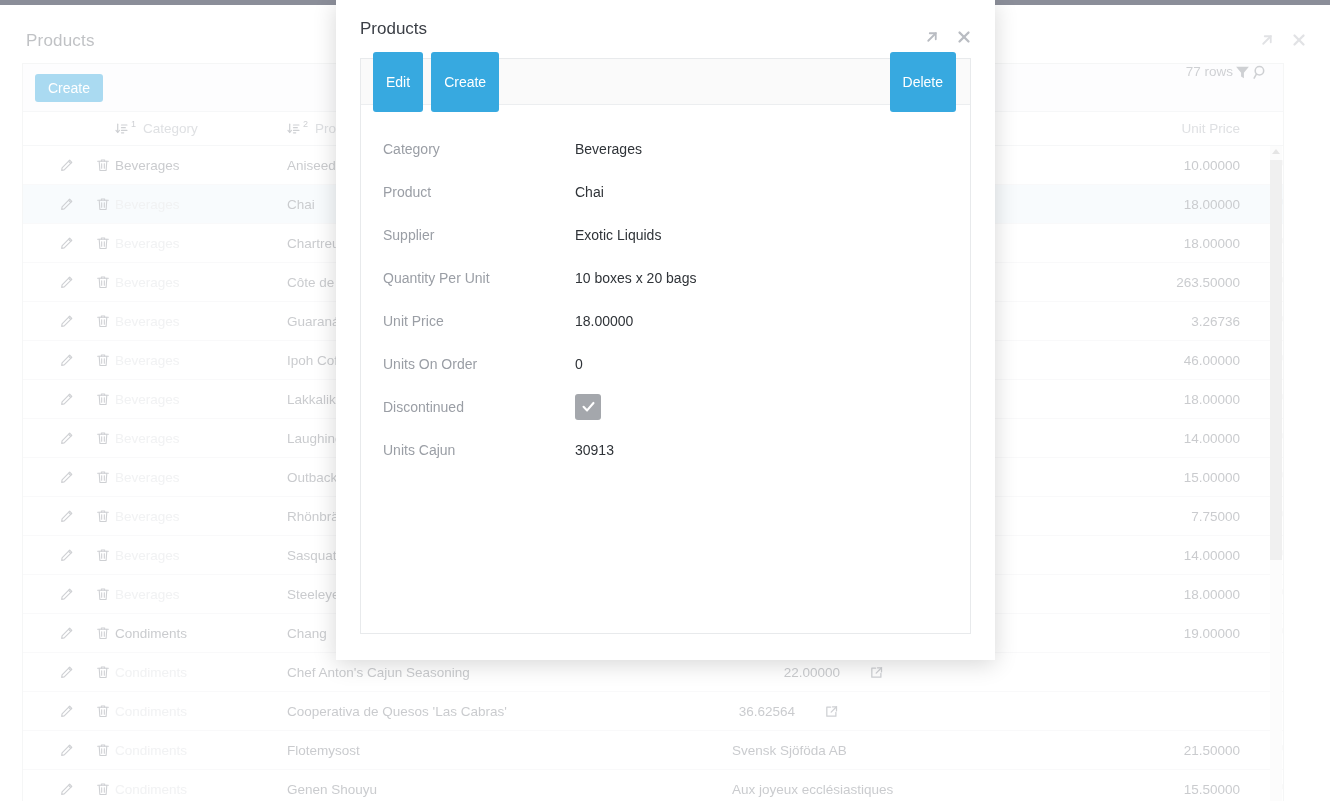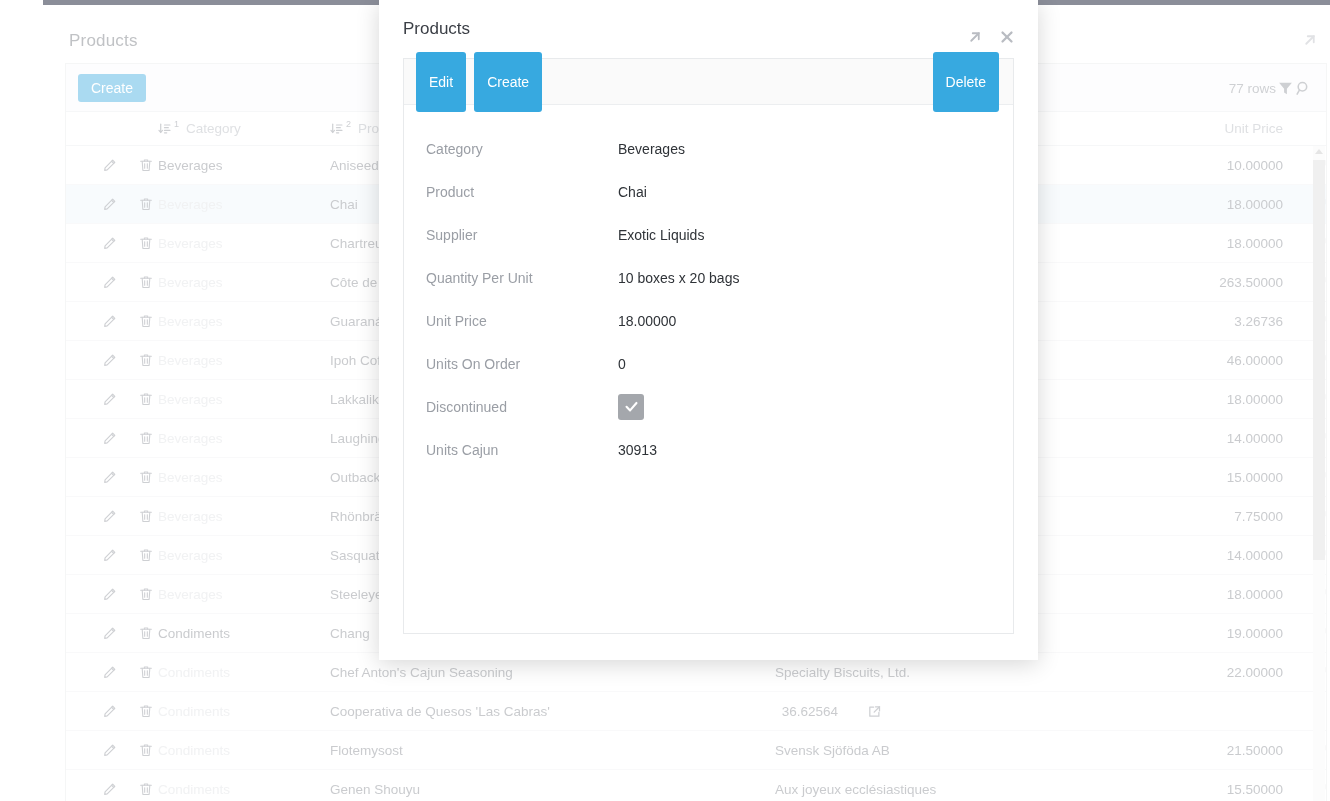--- a/index.html
+++ b/index.html
@@ -3,21 +3,21 @@
 <meta charset="utf-8">
 <style>
   * { box-sizing: border-box; margin: 0; padding: 0; }
   html, body {
     width: 1330px; height: 801px;
     background: #ffffff;
     font-family: "Liberation Sans", sans-serif;
     overflow: hidden;
   }
 
-  #app { position: relative; width: 1052px; height: 801px; margin-left: 43px; }
+  #app { position: relative; width: 1052px; height: 801px; }
 
   
   .topbar {
     position: absolute; top: 0; left: 0; width: 1330px; height: 5px;
     background: #8b8e99;
   }
 
   
   .bg-page {
     position: absolute; top: 5px; left: 0; width: 1330px; height: 796px;
@@ -51,21 +51,21 @@
     background: #fcfcfd;
     display: flex; align-items: center; padding: 0 12px;
   }
   .btn-create-bg {
     background: #37a9e0; color: #fff; border: none; border-radius: 3px;
     font-size: 14px; font-family: inherit;
     padding: 6px 13px; cursor: pointer;
   }
   .toolbar-right {
     position: absolute; right: 14px; top: 0; height: 48px;
-    display: flex; align-items: center; gap: 1px;
+    display: flex; gap: 1px;
   }
   .rowcount { font-size: 13.5px; color: #8d9199; }
   .ticon { width: 17px; height: 17px; color: #8d9199; display: block; }
 
   
   .grid-head {
     display: flex; height: 34px; align-items: center;
     border-bottom: 1px solid #eceef0;
     font-size: 13.5px; color: #b3b7bd;
   }
@@ -643,21 +643,20 @@
                   <path d="M4 6.5 H20"></path>
                   <path d="M9.5 6.5 V4.4 H14.5 V6.5"></path>
                   <path d="M6.3 6.5 L7.3 20.2 H16.7 L17.7 6.5"></path>
                   <path d="M10 10 V17"></path>
                   <path d="M14 10 V17"></path>
                 </svg>
               </span>
             </div>
             <div class="col-cat cat-dim">Condiments</div>
             <div class="col-prod">Chef Anton's Cajun Seasoning</div>
-            <div class="col-sup">Specialty Biscuits, Ltd.</div>
             <div class="col-price">22.00000</div>
             <div class="col-open">
               <svg class="openicon" viewBox="0 0 24 24" fill="none" stroke="currentColor" stroke-width="2" stroke-linecap="round" stroke-linejoin="round">
                 <path d="M19 13.5 V19.5 H4.5 V5 H10.5"></path>
                 <path d="M13.5 4.5 H20 V11"></path>
                 <path d="M20 4.5 L11.5 13"></path>
               </svg>
             </div>
           </div>
           <div class="grow">

